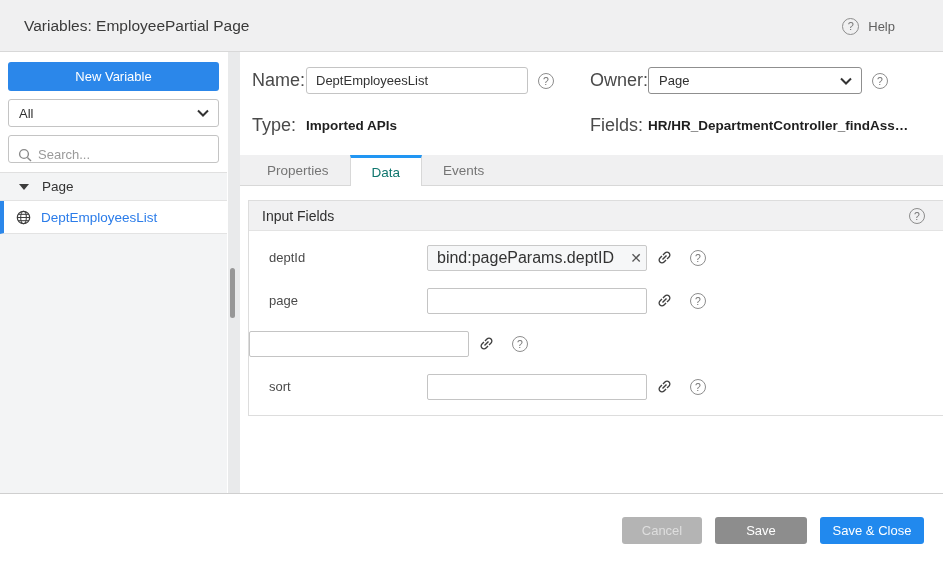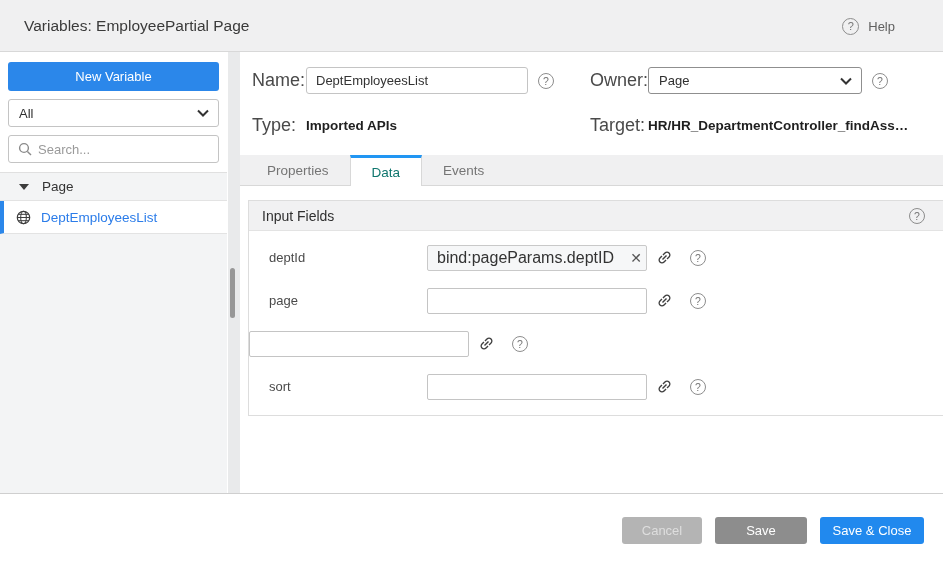--- a/index.html
+++ b/index.html
@@ -42,21 +42,21 @@
     font-family:Liberation Sans, sans-serif; margin-bottom:8px;
   }
   .fake-select {
     position:relative; width:100%; height:28px; background:#fff;
     border:1px solid #c4c4c4; border-radius:3px; display:flex; align-items:center;
     padding:0 10px; font-size:13px; color:#2f2f2f; cursor:pointer; margin-bottom:8px;
   }
   .fake-select .chev { position:absolute; right:9px; top:50%; transform:translateY(-50%); }
   .search-box {
     position:relative; width:100%; height:28px; border:1px solid #c4c4c4;
-    border-radius:3px; background:#fff; display:flex; align-items:center; margin-bottom:3px;
+    border-radius:3px; background:#fff; display:flex; align-items:flex-end; margin-bottom:3px;
   }
   .search-box input {
     border:none; outline:none; flex:1; font-size:13px; color:#444;
     font-family:"Liberation Sans", sans-serif; background:transparent; padding-left:6px;
   }
   .search-box input::placeholder { color:#9a9a9a; }
   .search-box .sicon { margin-left:9px; display:inline-flex; }
 
   .tree {
     position:absolute; left:0; top:120px; bottom:0; width:227px;
@@ -246,21 +246,21 @@
         </span>
       </div>
       <span class="qicon small help-gap">?</span>
     </div>
 
     <div class="form-row row2 g1">
       <span class="flabel w1">Type:</span>
       <span class="bold-val">Imported APIs</span>
     </div>
     <div class="form-row row2 g2">
-      <span class="flabel w2">Target:</span>
+      <span class="flabel w2">Fields:</span>
       <span class="bold-val">HR/HR_DepartmentController_findAss…</span>
     </div>
 
     <div class="tabbar">
       <div class="tab">Properties</div>
       <div class="tab active">Data</div>
       <div class="tab">Events</div>
     </div>
 
     <div class="section">

